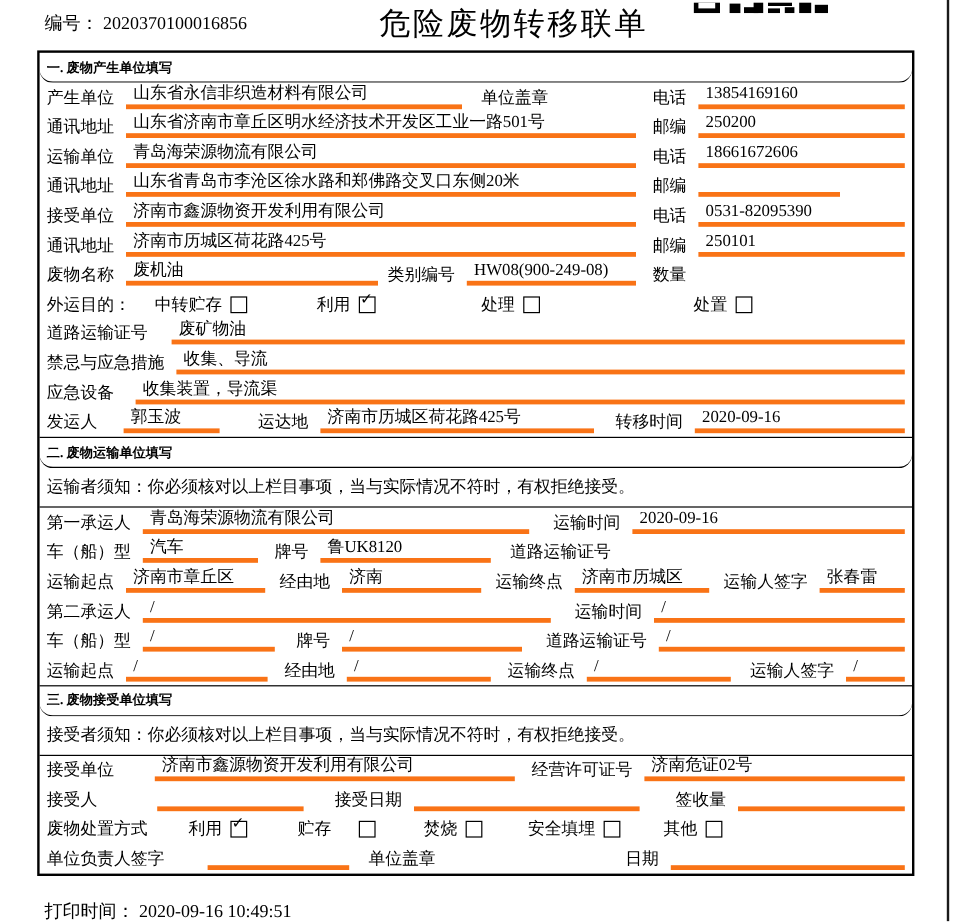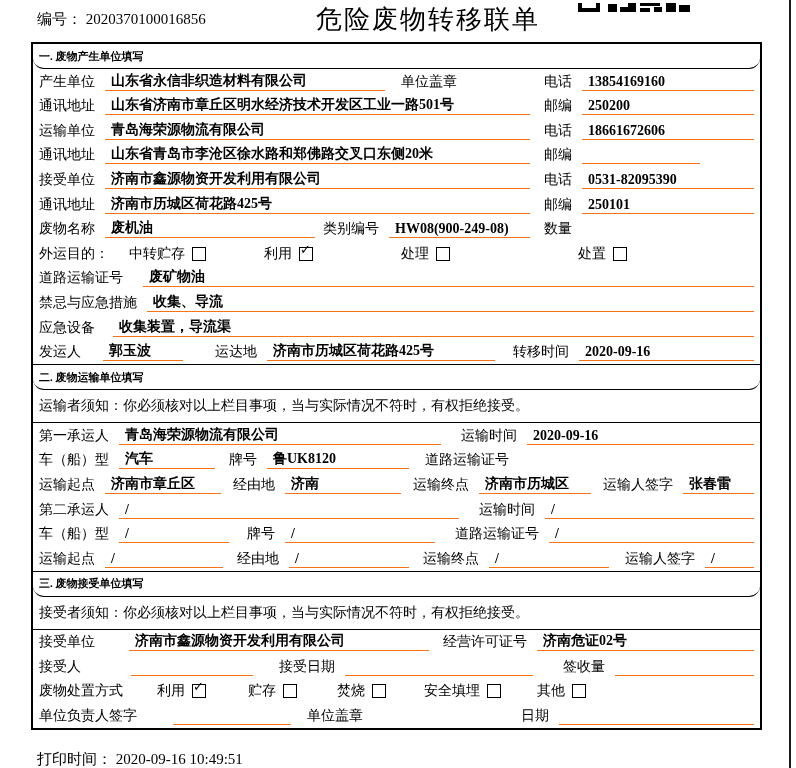--- a/index.html
+++ b/index.html
@@ -11,21 +11,21 @@
   .page-edge{position:absolute;left:789px;top:0;width:2px;height:768px;background:#1a1a1a;}
   .doc{position:absolute;left:31px;top:42px;width:731px;border:2px solid #000;box-sizing:border-box;
        display:flex;flex-direction:column;background:#fff;}
   .sec{display:flex;flex-direction:column;}
   .sec + .sec{border-top:1px solid #000;}
   .sec-h{height:24px;border-bottom:1px solid #000;font-weight:bold;font-size:11px;
          display:flex;align-items:center;padding-left:6px;border-radius:11px;}
   .notice{height:32px;border-bottom:1px solid #000;display:flex;align-items:center;padding-left:6px;white-space:nowrap;}
   .r{height:24.6px;display:flex;align-items:flex-end;padding:0 6px 3px 6px;box-sizing:border-box;white-space:nowrap;}
   .lbl{margin-right:10px;flex-shrink:0;}
-  .val{border-bottom:1px solid #f97316;padding:0 6px;box-sizing:border-box;flex-shrink:0;overflow:hidden;font-weight:bold;}
+  .val{border-bottom:4px solid #f97316;padding:0 6px;box-sizing:border-box;flex-shrink:0;overflow:hidden;}
   .fill{flex:1 1 auto;}
   .lg{display:flex;align-items:flex-end;width:505px;flex-shrink:0;}
   .lg .fillg{flex:1 1 auto;margin-right:14px;}
   .cb{width:12px;height:12px;border:1px solid #000;margin-left:7px;margin-bottom:2px;
       position:relative;flex-shrink:0;}
   .ck{position:absolute;left:0px;top:-5px;font-size:13px;font-weight:bold;
       font-family:"DejaVu Sans",sans-serif;line-height:1;}
   .sp{flex-shrink:0;display:block;}
   .footer{position:absolute;left:37px;top:750px;font-size:15px;white-space:nowrap;}
 </style>
@@ -256,21 +256,21 @@
       </div>
 
       <div class="r">
         <span class="lbl">废物处置方式</span>
         <span class="sp" style="width:24px"></span>
         <span class="lbl" style="margin-right:0">利用</span>
         <span class="cb">
             <span class="ck">✓</span>
           </span>
         <span class="sp" style="width:42px"></span>
-        <span class="lbl" style="margin-right:0">贮存</span>
+        <span class="lbl" style="margin-right:16px">贮存</span>
         <span class="cb"></span>
         <span class="sp" style="width:40px"></span>
         <span class="lbl" style="margin-right:0">焚烧</span>
         <span class="cb"></span>
         <span class="sp" style="width:38px"></span>
         <span class="lbl" style="margin-right:0">安全填埋</span>
         <span class="cb"></span>
         <span class="sp" style="width:36px"></span>
         <span class="lbl" style="margin-right:0">其他</span>
         <span class="cb"></span>

